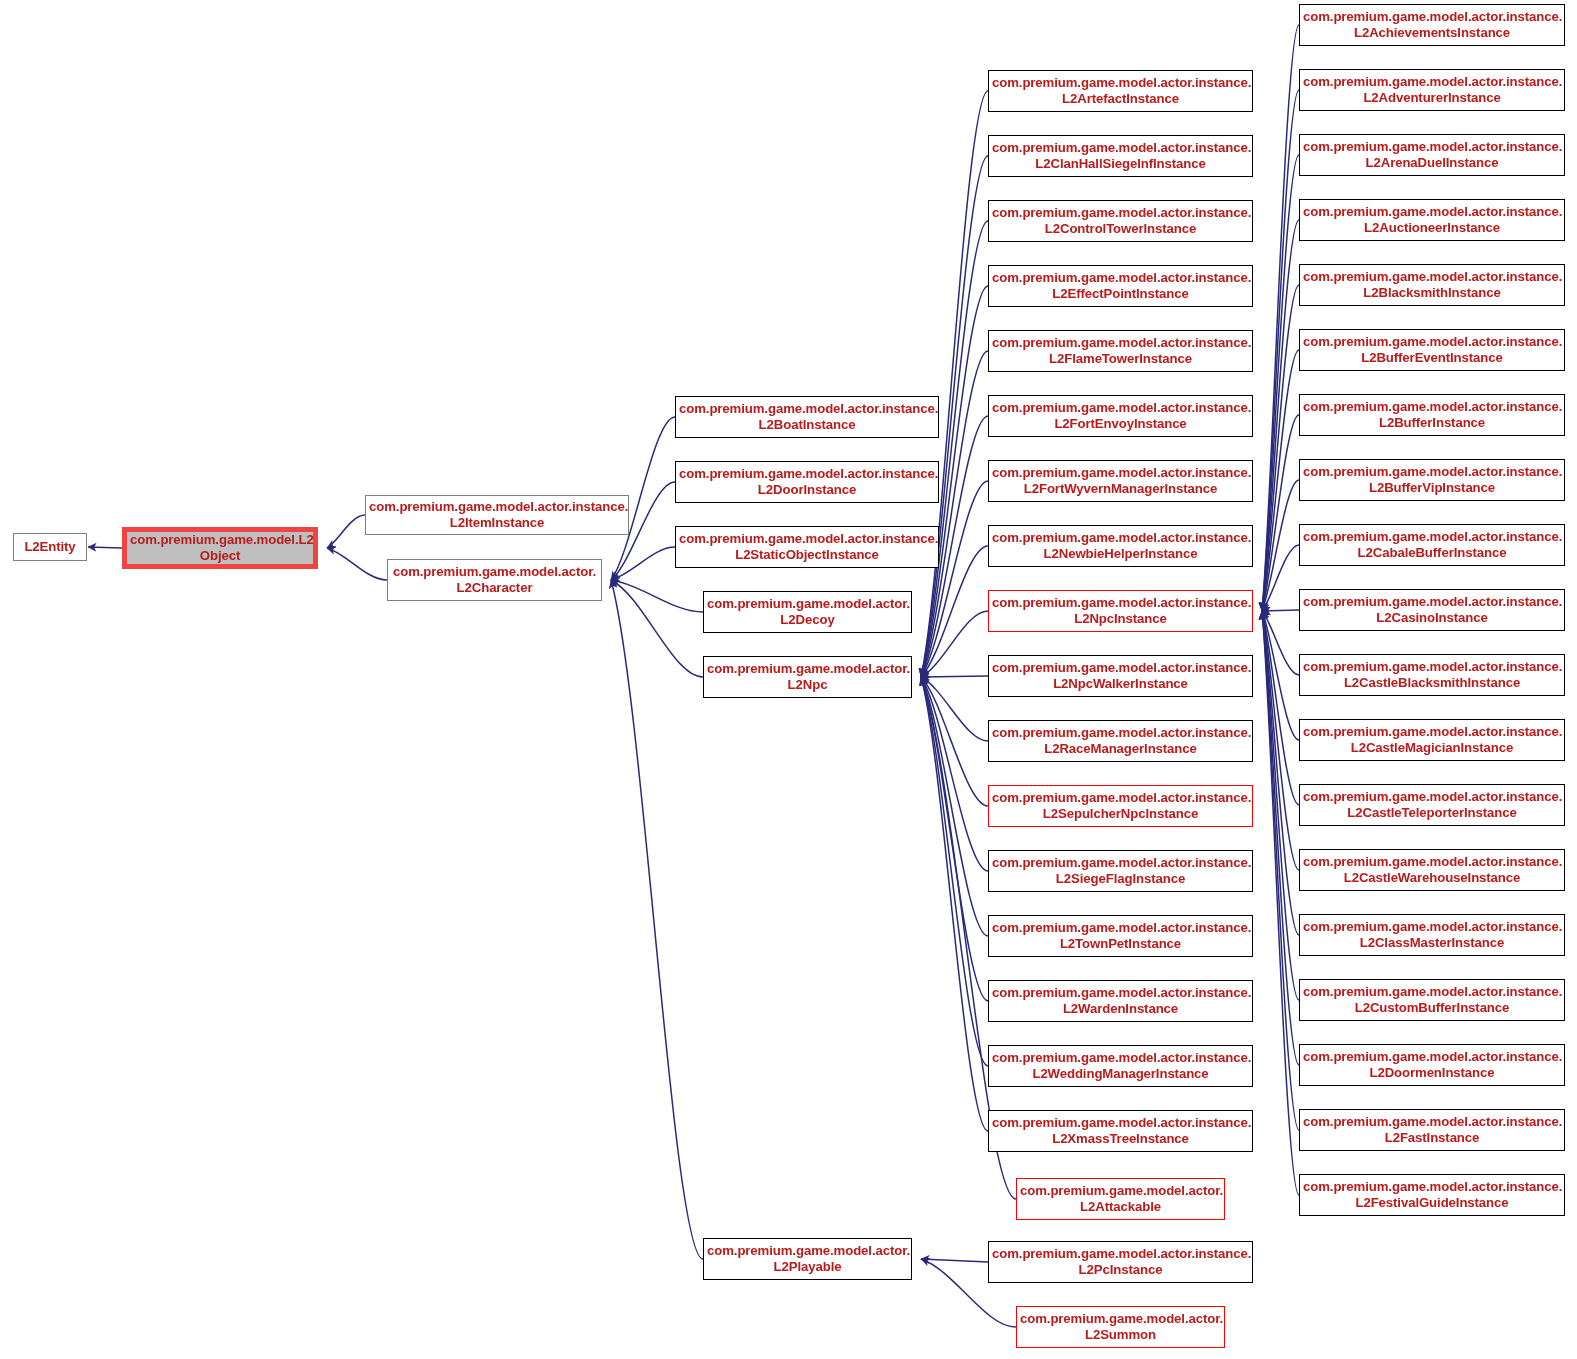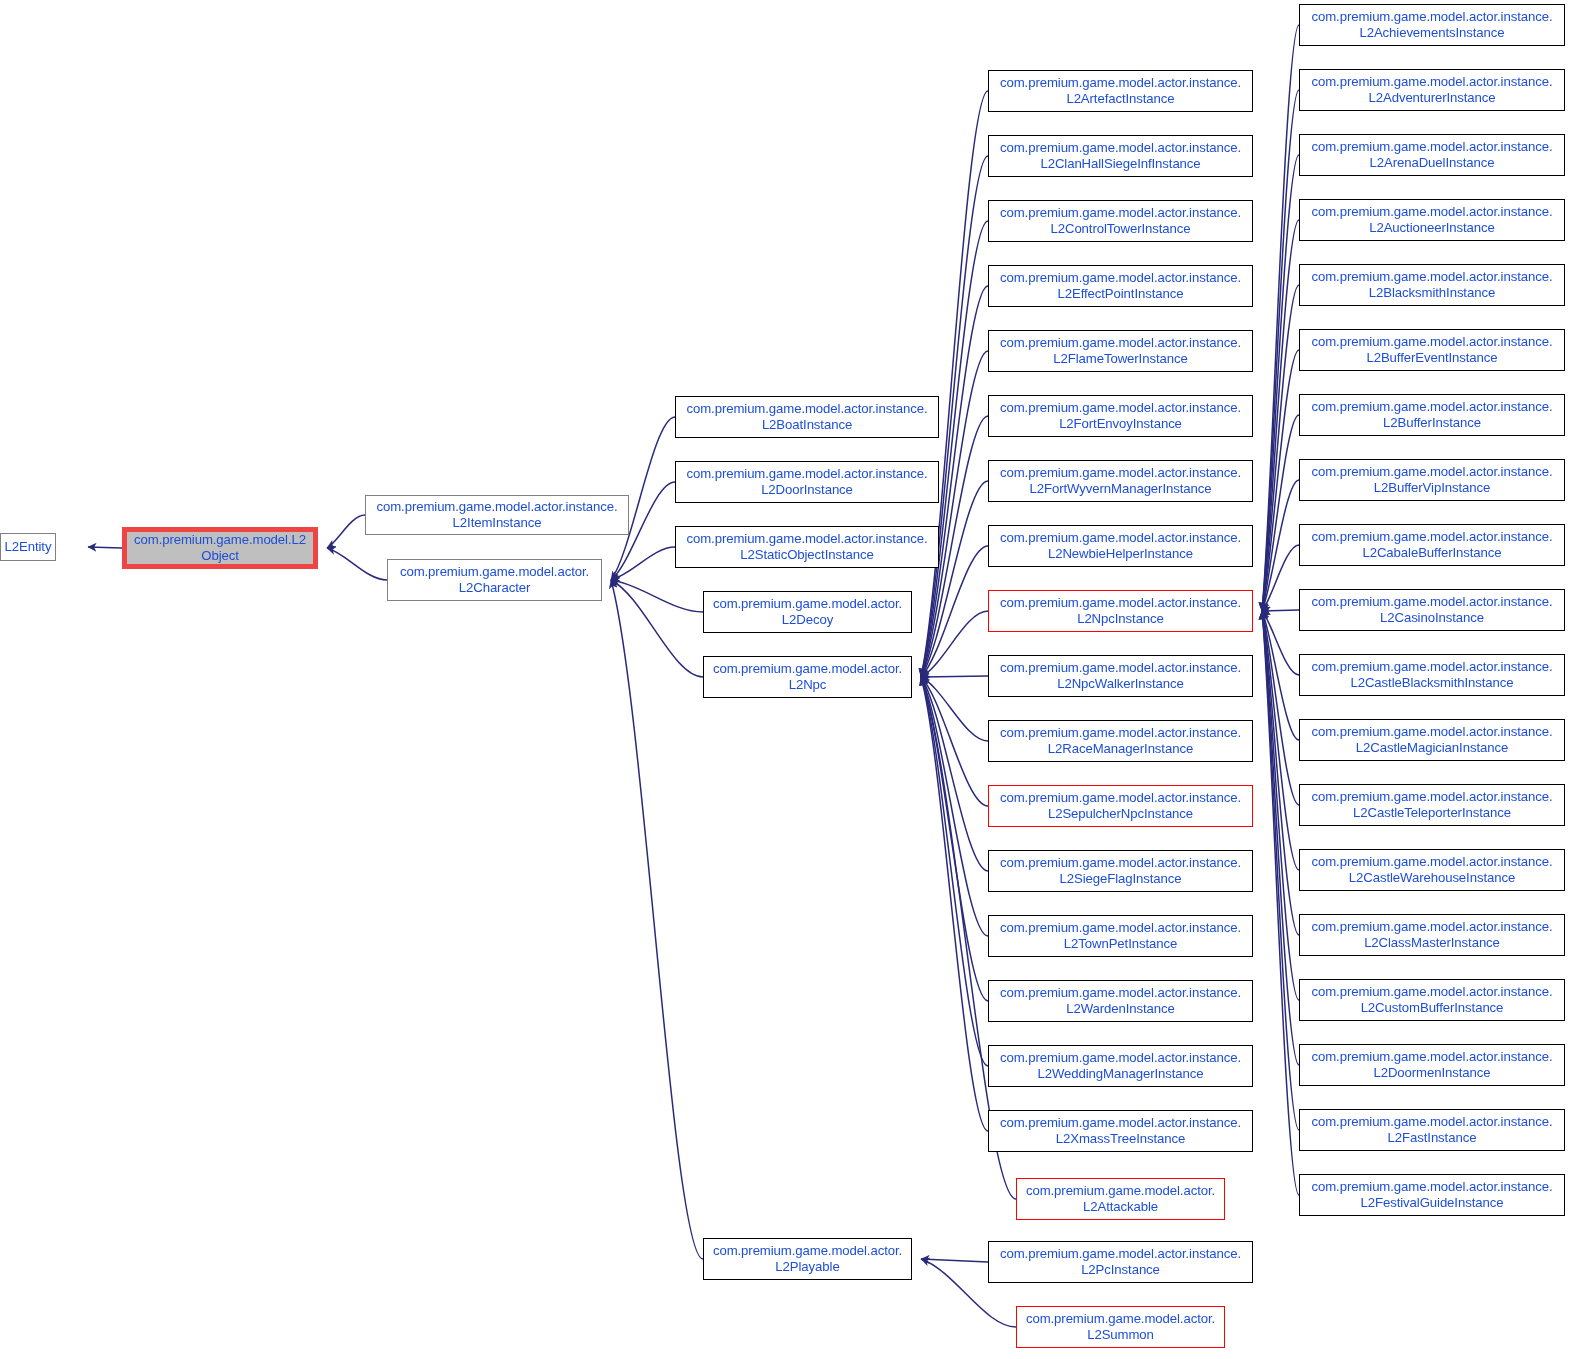--- a/index.html
+++ b/index.html
@@ -14,26 +14,27 @@
   #edges{position:absolute;left:0;top:0;width:1577px;height:1359px;pointer-events:none;}
   .node{
     position:absolute;
     box-sizing:border-box;
     display:flex;
     align-items:center;
     justify-content:center;
     text-align:center;
     line-height:1.18;
     font-size:13.2px;
-    color:#1d4ed8;
+    color:#b91c1c;
     background:#ffffff;
     border:1px solid #000000;
     letter-spacing:-0.1px;
     padding:0 3px;
     white-space:pre-line;
+    font-weight:bold;
   }
   .node.gray{background:#bfbfbf;border:5px solid #ef4444;}
   .node.red{border:1.6px solid #ff0000;}
   .node.plain{border:1px solid #808080;}
   .node .lbl{display:block;width:100%;white-space:pre-line;}
 </style>
 </head>
 <body>
 
 <div id="canvas">
@@ -85,21 +86,21 @@
       <path d="M1299,675 C1285.2,675 1272.32,622.52 1262,611" fill="none" stroke="#2a2a7a" stroke-width="1.5" marker-end="url(#ah)"></path>
       <path d="M1299,740 C1285.2,740 1272.32,634.22 1262,611" fill="none" stroke="#2a2a7a" stroke-width="1.5" marker-end="url(#ah)"></path>
       <path d="M1299,805 C1285.2,805 1272.32,645.92 1262,611" fill="none" stroke="#2a2a7a" stroke-width="1.5" marker-end="url(#ah)"></path>
       <path d="M1299,870 C1285.2,870 1272.32,657.62 1262,611" fill="none" stroke="#2a2a7a" stroke-width="1.5" marker-end="url(#ah)"></path>
       <path d="M1299,935 C1285.2,935 1272.32,669.32 1262,611" fill="none" stroke="#2a2a7a" stroke-width="1.5" marker-end="url(#ah)"></path>
       <path d="M1299,1000 C1285.2,1000 1272.32,681.02 1262,611" fill="none" stroke="#2a2a7a" stroke-width="1.5" marker-end="url(#ah)"></path>
       <path d="M1299,1065 C1285.2,1065 1272.32,692.72 1262,611" fill="none" stroke="#2a2a7a" stroke-width="1.5" marker-end="url(#ah)"></path>
       <path d="M1299,1130 C1285.2,1130 1272.32,704.42 1262,611" fill="none" stroke="#2a2a7a" stroke-width="1.5" marker-end="url(#ah)"></path>
       <path d="M1299,1195 C1285.2,1195 1272.32,716.12 1262,611" fill="none" stroke="#2a2a7a" stroke-width="1.5" marker-end="url(#ah)"></path>
     </svg>
-<div class="node plain" style="left: 0; top: 533px; width: 56px; height: 28px;"><span class="lbl">L2Entity</span></div>
+<div class="node plain" style="left: 13px; top: 533px; width: 74px; height: 28px;"><span class="lbl">L2Entity</span></div>
     <div class="node gray" style="left: 122px; top: 527px; width: 196px; height: 42px;"><span class="lbl">com.premium.game.model.L2
 Object</span></div>
     <div class="node plain" style="left: 365px; top: 495px; width: 264px; height: 40px;"><span class="lbl">com.premium.game.model.actor.instance.
 L2ItemInstance</span></div>
     <div class="node plain" style="left: 387px; top: 559px; width: 215px; height: 42px;"><span class="lbl">com.premium.game.model.actor.
 L2Character</span></div>
     <div class="node" style="left: 675px; top: 396px; width: 264px; height: 42px;"><span class="lbl">com.premium.game.model.actor.instance.
 L2BoatInstance</span></div>
     <div class="node" style="left: 675px; top: 461px; width: 264px; height: 42px;"><span class="lbl">com.premium.game.model.actor.instance.
 L2DoorInstance</span></div>

